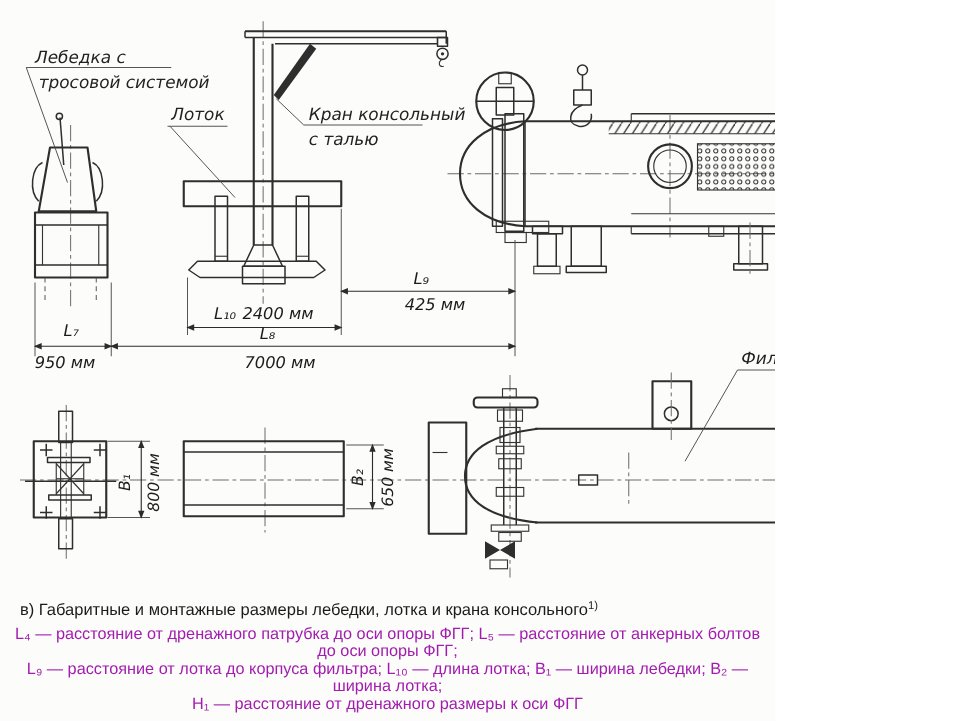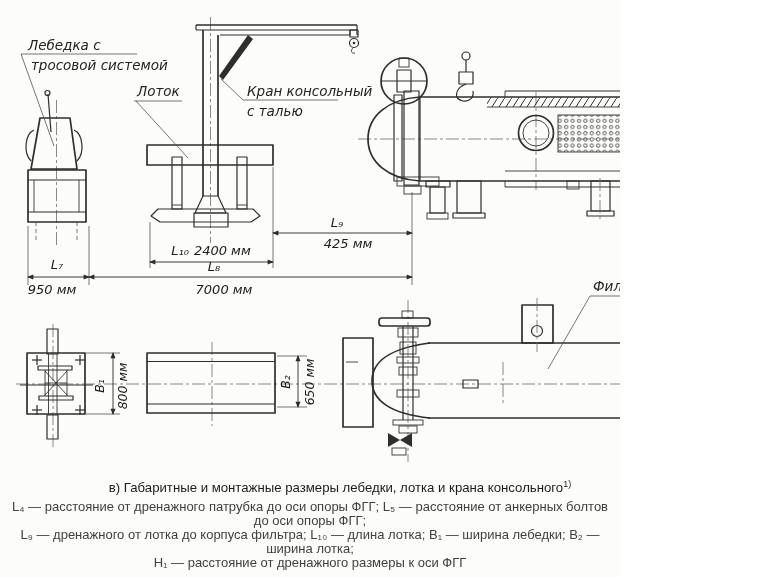--- a/index.html
+++ b/index.html
@@ -17,26 +17,26 @@
   .s09{stroke:#333;stroke-width:0.9;fill:none}
   .thin{stroke:#4a4a4a;stroke-width:0.75;fill:none}
   .cline{stroke:#6a6a6a;stroke-width:0.8;fill:none;stroke-dasharray:13 3 3 3}
   .dimline{stroke:#2b2b2b;stroke-width:0.9;fill:none}
   .ink{fill:#2e2e2e;stroke:none}
   text.ann{font:italic 13.5px "DejaVu Sans",sans-serif;fill:#222}
   text.dim{font:italic 13px "DejaVu Sans",sans-serif;fill:#1c1c1c}
   text.dimv{font:italic 12.5px "DejaVu Sans",sans-serif;fill:#1c1c1c}
   .caption{
     position:absolute;top:479px;left:16px;right:0;
-    text-align:center;font-size:13.2px;color:#1b1b1b;margin-left:44px;
+    font-size:13.2px;color:#1b1b1b;
   }
   .caption sup{font-size:9px;}
   .legend{
     position:absolute;top:500px;left:4px;right:4px;
-    text-align:center;font-size:13px;line-height:14px;color:#404040;
+    text-align:center;font-size:13px;line-height:14px;color:#a21caf;
   }
 </style>
 </head>
 <body>
 
 <div class="page">
 
 <svg width="768" height="474" viewBox="0 0 768 474">
   <defs>
     <marker id="arr" viewBox="0 0 10 10" refX="8.5" refY="5" markerWidth="9" markerHeight="7" orient="auto-start-reverse">
@@ -342,17 +342,17 @@
     <text class="ann" x="593" y="291">Фильтр</text>
     <line class="thin" x1="590" y1="296" x2="643" y2="296"></line>
     <line class="thin" x1="590" y1="296" x2="548" y2="369"></line>
   </g>
 </svg>
 
 <div class="caption"><span>в) Габаритные и монтажные размеры лебедки, лотка и крана консольного</span><sup>1)</sup></div>
 
 <div class="legend">
   <div>L₄ — расстояние от дренажного патрубка до оси опоры ФГГ; L₅ — расстояние от анкерных болтов до оси опоры ФГГ;</div>
-  <div>L₉ — дренажного от лотка до корпуса фильтра; L₁₀ — длина лотка; B₁ — ширина лебедки; B₂ — ширина лотка;</div>
+  <div>L₉ — расстояние от лотка до корпуса фильтра; L₁₀ — длина лотка; B₁ — ширина лебедки; B₂ — ширина лотка;</div>
   <div>H₁ — расстояние от дренажного размеры к оси ФГГ</div>
 </div>
 
 </div>
 
 </body></html>

